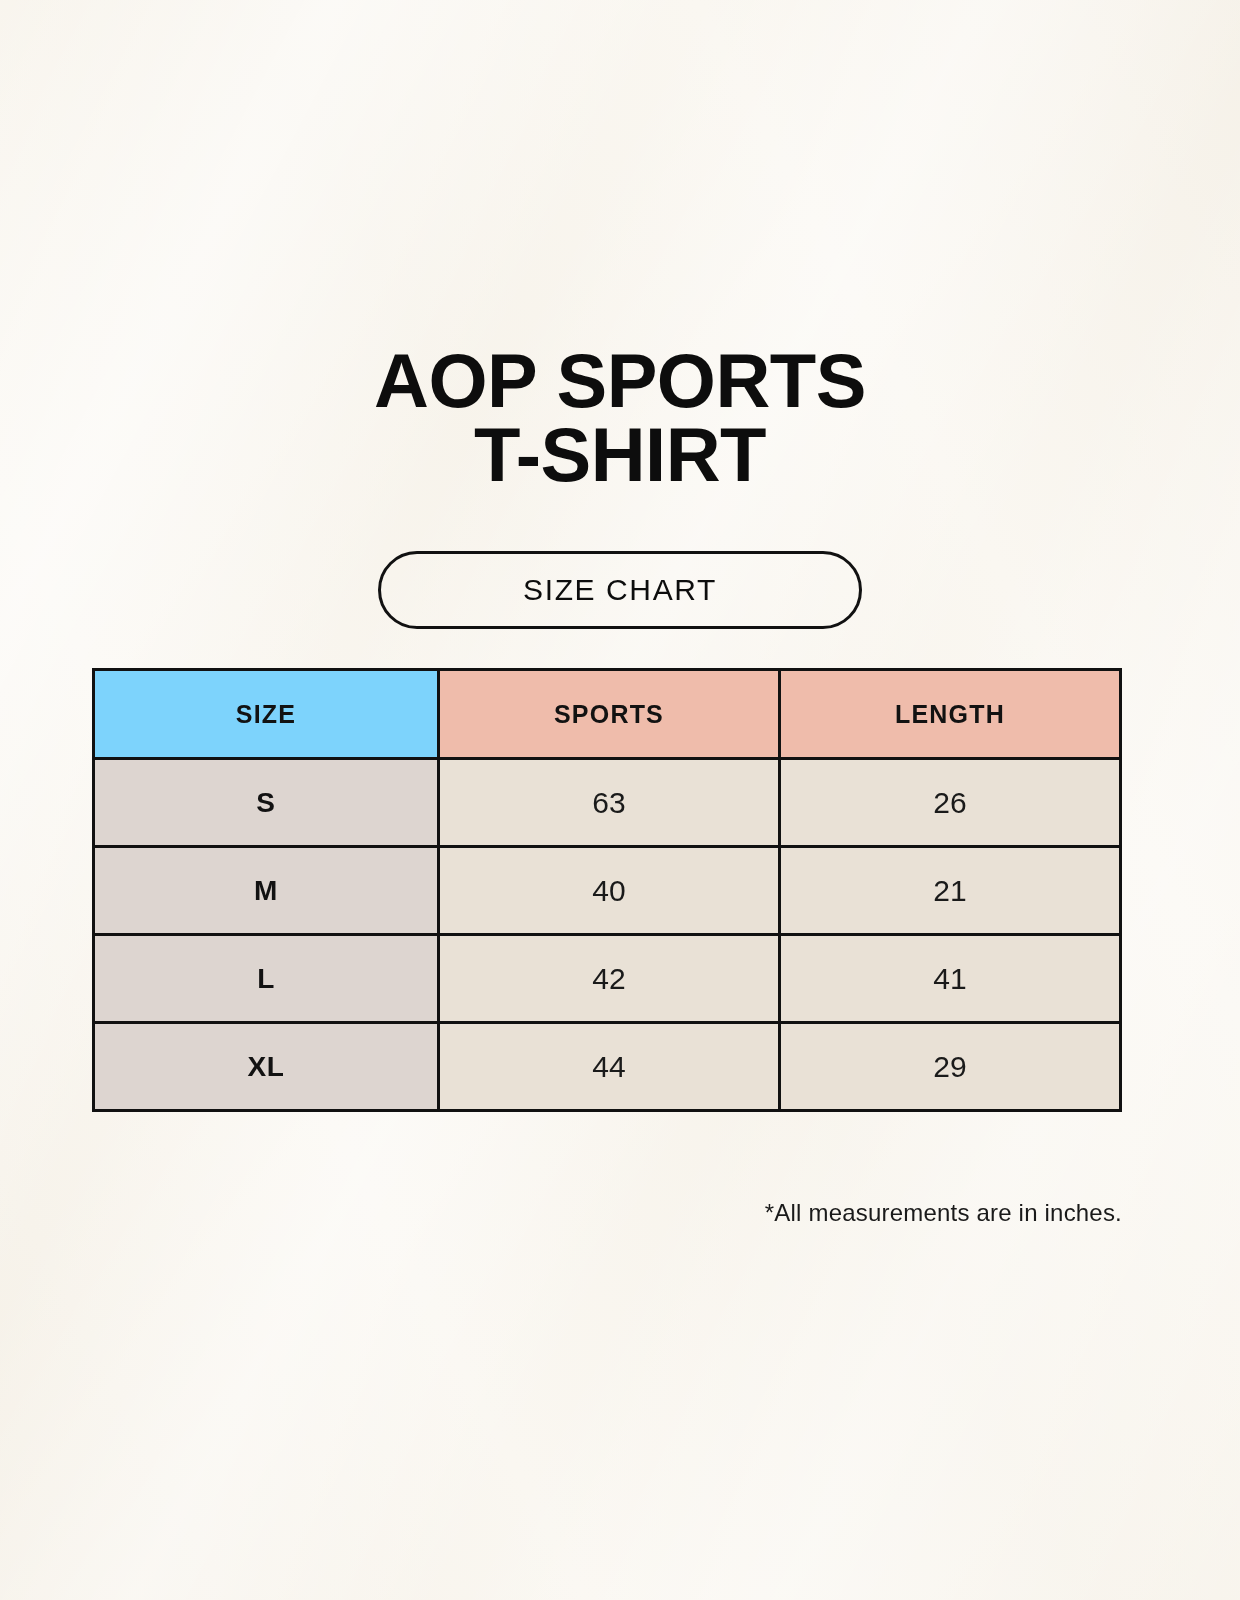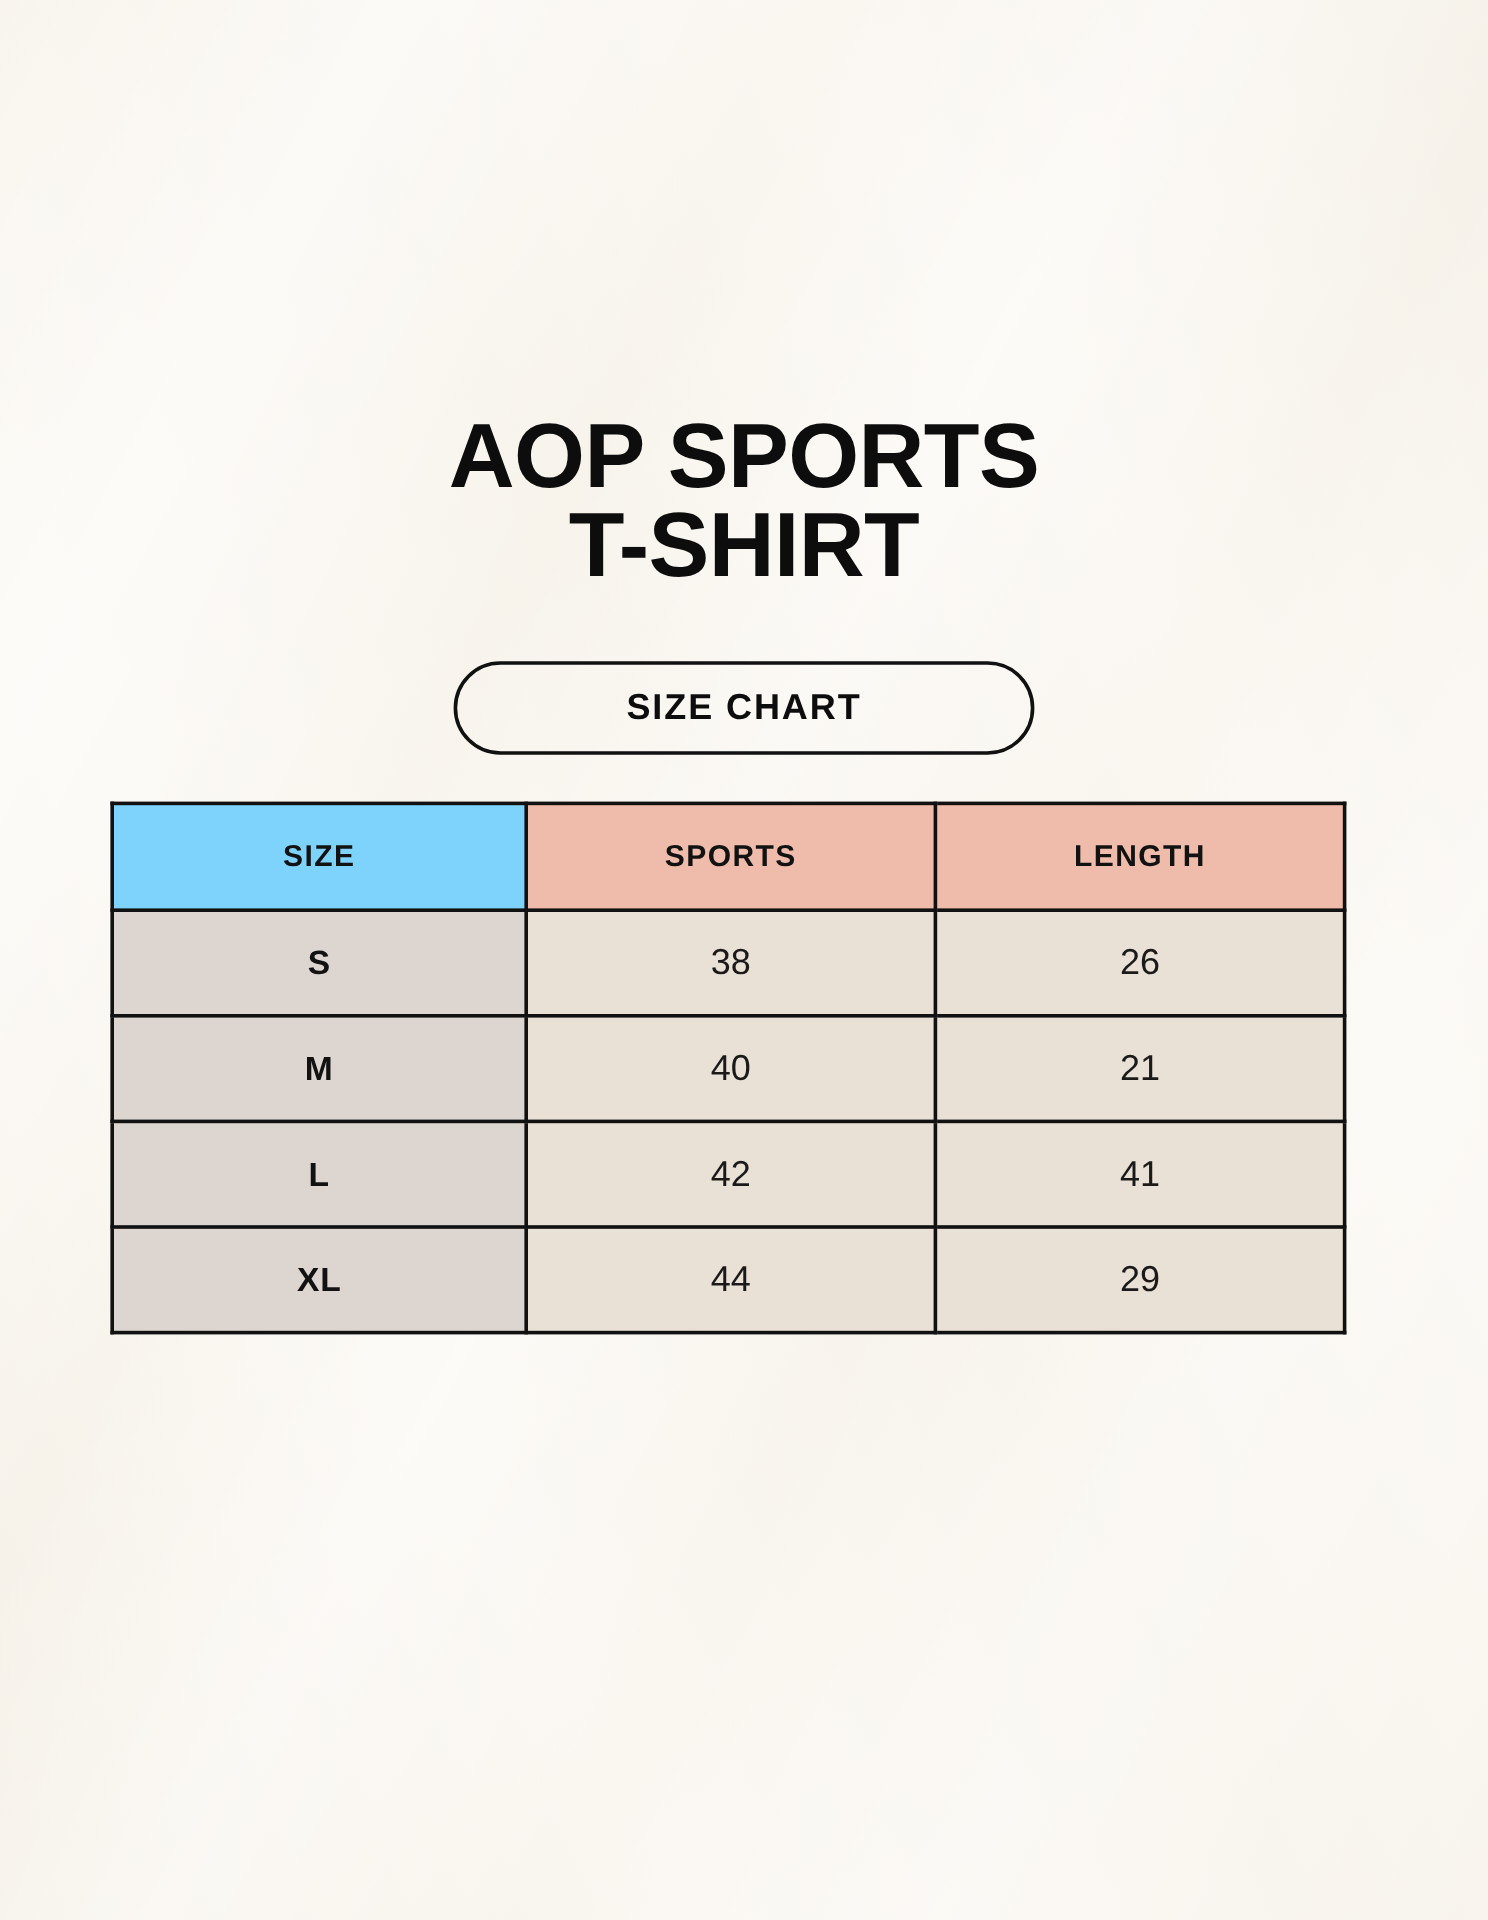--- a/index.html
+++ b/index.html
@@ -76,21 +76,21 @@
   .pill {
     width: 484px;
     height: 78px;
     border: 3px solid #111111;
     border-radius: 39px;
     background: transparent;
     display: flex;
     align-items: center;
     justify-content: center;
     font-size: 30px;
-    font-weight: 700;
+    font-weight: 400;
     letter-spacing: 1.6px;
     color: #0d0d0d;
   }
 
   
   .table-wrap {
     position: absolute;
     left: 92px;
     top: 668px;
     width: 1030px;
@@ -172,21 +172,21 @@
       <thead>
         <tr>
           <th class="col-size">SIZE</th>
           <th class="col-measure">SPORTS</th>
           <th class="col-measure">LENGTH</th>
         </tr>
       </thead>
       <tbody>
         <tr>
           <td class="cell-size">S</td>
-          <td class="cell-value">38</td>
+          <td class="cell-value">63</td>
           <td class="cell-value">26</td>
         </tr>
         <tr>
           <td class="cell-size">M</td>
           <td class="cell-value">40</td>
           <td class="cell-value">21</td>
         </tr>
         <tr>
           <td class="cell-size">L</td>
           <td class="cell-value">42</td>
@@ -194,14 +194,15 @@
         </tr>
         <tr>
           <td class="cell-size">XL</td>
           <td class="cell-value">44</td>
           <td class="cell-value">29</td>
         </tr>
       </tbody>
     </table>
   </div>
 
+  <div class="footnote">*All measurements are in inches.</div>
 
 </div>
 
 </body></html>

